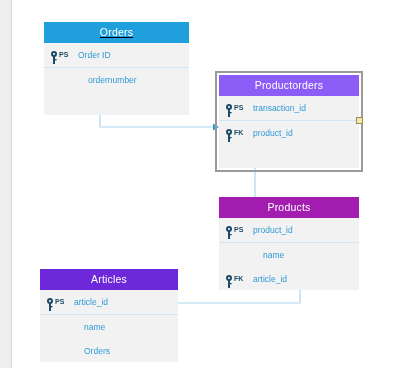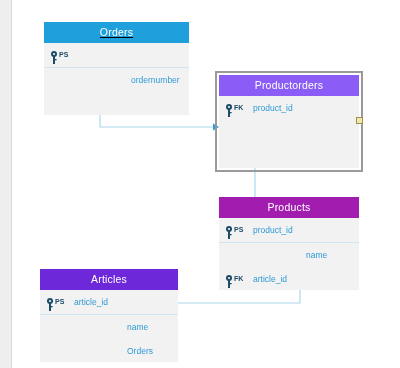--- a/index.html
+++ b/index.html
@@ -93,21 +93,20 @@
     font-weight: bold;
   }
   .row .fieldname {
     position: absolute;
     left: 34px;
     top: 0;
     line-height: 24px;
   }
   .row.plain .fieldname {
     left: 44px;
-    margin-left: 43px;
   }
   
   .selected-frame {
     position: absolute;
     border: 2px solid #9a9a9a;
     box-sizing: border-box;
     background: transparent;
     pointer-events: none;
   }
   .handle {
@@ -142,29 +141,42 @@
           <div class="row sep">
             <span class="keywrap">
               <span class="keyicon"><svg width="8" height="13" viewBox="0 0 8 13">
                   <circle cx="4" cy="3" r="3" fill="#1b4b66"></circle>
                   <circle cx="4" cy="3" r="1.1" fill="#f2f2f2"></circle>
                   <rect x="3" y="5" width="2" height="8" fill="#1b4b66"></rect>
                   <rect x="3" y="8" width="3.6" height="1.3" fill="#1b4b66"></rect>
                 </svg></span>
               <span class="keytag">PS</span>
             </span>
+            <span class="fieldname" style="color: rgb(47, 154, 214);">Order ID</span>
           </div>
           <div class="row plain">
             <span class="fieldname" style="color: rgb(47, 154, 214);">ordernumber</span>
           </div>
         </div>
       </div>
       <div class="table" style="left: 219px; top: 75px; width: 140px; height: 93px; background: rgb(242, 242, 242);">
         <div class="table-header" style="background: #8b5cf6;">Productorders</div>
         <div class="table-body">
+          <div class="row sep">
+            <span class="keywrap">
+              <span class="keyicon"><svg width="8" height="13" viewBox="0 0 8 13">
+                  <circle cx="4" cy="3" r="3" fill="#1b4b66"></circle>
+                  <circle cx="4" cy="3" r="1.1" fill="#f2f2f2"></circle>
+                  <rect x="3" y="5" width="2" height="8" fill="#1b4b66"></rect>
+                  <rect x="3" y="8" width="3.6" height="1.3" fill="#1b4b66"></rect>
+                </svg></span>
+              <span class="keytag">PS</span>
+            </span>
+            <span class="fieldname" style="color: rgb(47, 154, 214);">transaction_id</span>
+          </div>
           <div class="row">
             <span class="keywrap">
               <span class="keyicon"><svg width="8" height="13" viewBox="0 0 8 13">
                   <circle cx="4" cy="3" r="3" fill="#1b4b66"></circle>
                   <circle cx="4" cy="3" r="1.1" fill="#f2f2f2"></circle>
                   <rect x="3" y="5" width="2" height="8" fill="#1b4b66"></rect>
                   <rect x="3" y="8" width="3.6" height="1.3" fill="#1b4b66"></rect>
                 </svg></span>
               <span class="keytag">FK</span>
             </span>

